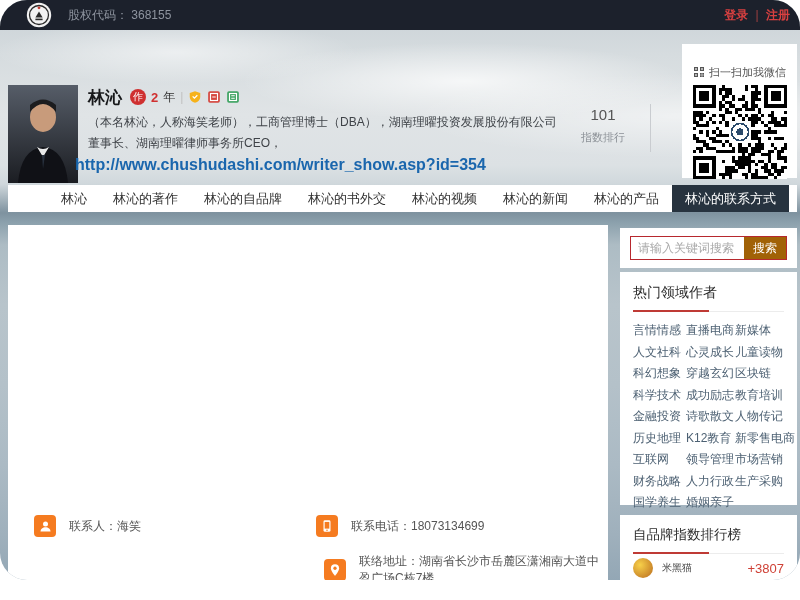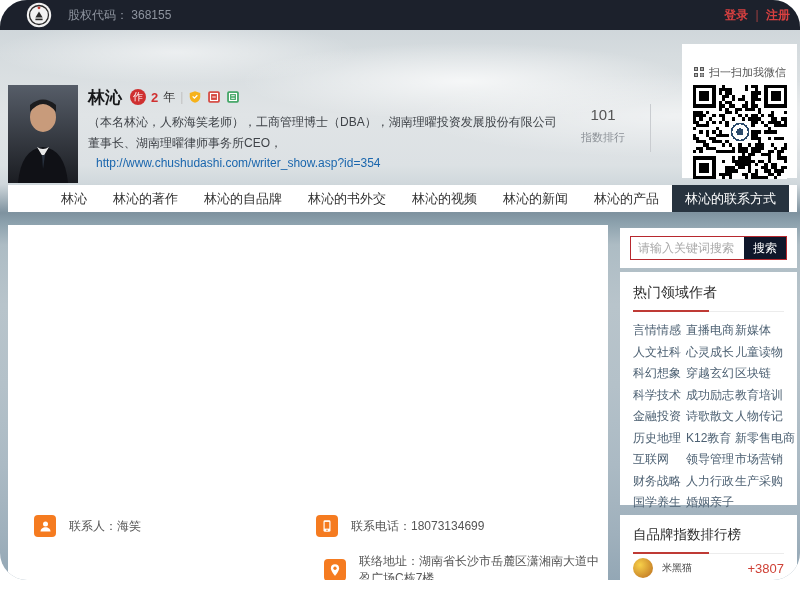--- a/index.html
+++ b/index.html
@@ -23,21 +23,21 @@
   .photo{position:absolute;left:8px;top:85px;width:70px;height:98px;overflow:hidden;}
   .name-row{position:absolute;left:88px;top:87px;height:20px;display:flex;align-items:center;gap:5px;}
   .pname{font-size:17px;font-weight:bold;color:#17181a;}
   .badge-circle{width:16px;height:16px;border-radius:50%;background:#cf3030;color:#fff;font-size:10px;
     display:flex;align-items:center;justify-content:center;margin-left:3px;}
   .yr-num{color:#d03030;font-size:13px;font-weight:bold;}
   .yr-unit{color:#333;font-size:12px;}
   .bsep{color:#c0c0c0;font-size:12px;}
   .mini-badge{width:14px;height:14px;display:inline-flex;}
   .desc{position:absolute;left:88px;top:112px;width:478px;font-size:12px;line-height:21px;color:#3f4348;}
-  .purl{position:absolute;left:96px;top:156px;font-size:12px;color:#1a66ad;text-decoration:none;cursor:pointer;}
+  .purl{position:absolute;left:75px;top:156px;font-size:16px;color:#1a66ad;text-decoration:none;cursor:pointer;font-weight:bold;}
   .stat{position:absolute;left:570px;top:106px;width:66px;text-align:center;}
   .stat-num{font-size:15px;color:#555;}
   .stat-label{font-size:11px;color:#8b9096;margin-top:7px;}
   .stat-divider{position:absolute;left:650px;top:104px;width:1px;height:48px;background:#c9ccd0;}
   
   .wechat-card{position:absolute;left:682px;top:44px;width:115px;height:134px;background:#fff;}
   .wc-title{display:flex;align-items:center;justify-content:center;gap:4px;font-size:11px;color:#555;padding-top:21px;}
   .wc-qr{width:94px;height:94px;margin:5px auto 0;}
   
   .tabs{position:absolute;left:8px;top:185px;width:789px;height:27px;background:#fff;
@@ -53,21 +53,21 @@
   #row-person{left:26px;top:290px;} #row-wechat{left:26px;top:330px;}
   #row-website{left:26px;top:368px;}
   #row-phone{left:308px;top:290px;} #row-address{left:308px;top:328px;padding-left:8px;}
   #row-mp{left:308px;top:366px;}
   
   .search-card{position:absolute;left:620px;top:228px;width:177px;height:40px;background:#fff;
     display:flex;align-items:center;justify-content:center;}
   .sgroup{display:flex;width:157px;height:24px;border:1px solid #b7282e;box-sizing:border-box;}
   .sinput{flex:1;border:0;outline:0;padding:0 7px;font-size:12px;color:#333;min-width:0;}
   .sinput::placeholder{color:#a9a9a9;}
-  .sbtn{width:42px;background:#0f172a;color:#fff;border:0;font-size:12px;cursor:pointer;}
+  .sbtn{width:42px;background:#a16207;color:#fff;border:0;font-size:12px;cursor:pointer;}
   .hot-card{position:absolute;left:620px;top:272px;width:177px;height:233px;background:#fff;
     box-sizing:border-box;padding:12px 13px 0;}
   .card-title{font-size:14px;color:#2c2c2c;padding-bottom:9px;border-bottom:1px solid #ececec;position:relative;}
   .card-title::after{content:"";position:absolute;left:0;bottom:-1px;width:76px;height:2px;background:#bf3a35;}
   .cats{margin-top:8px;display:grid;grid-template-columns:53px 49px auto;}
   .cat{font-size:12px;color:#4d6173;line-height:21.5px;white-space:nowrap;cursor:pointer;}
   .rank-card{position:absolute;left:620px;top:515px;width:177px;height:85px;background:#fff;
     box-sizing:border-box;padding:11px 13px 0;overflow:hidden;}
   .rank-card .card-title{font-size:13.5px;}
   .rentry{display:flex;align-items:center;gap:9px;height:28px;border-bottom:1px dotted #ddd;}

